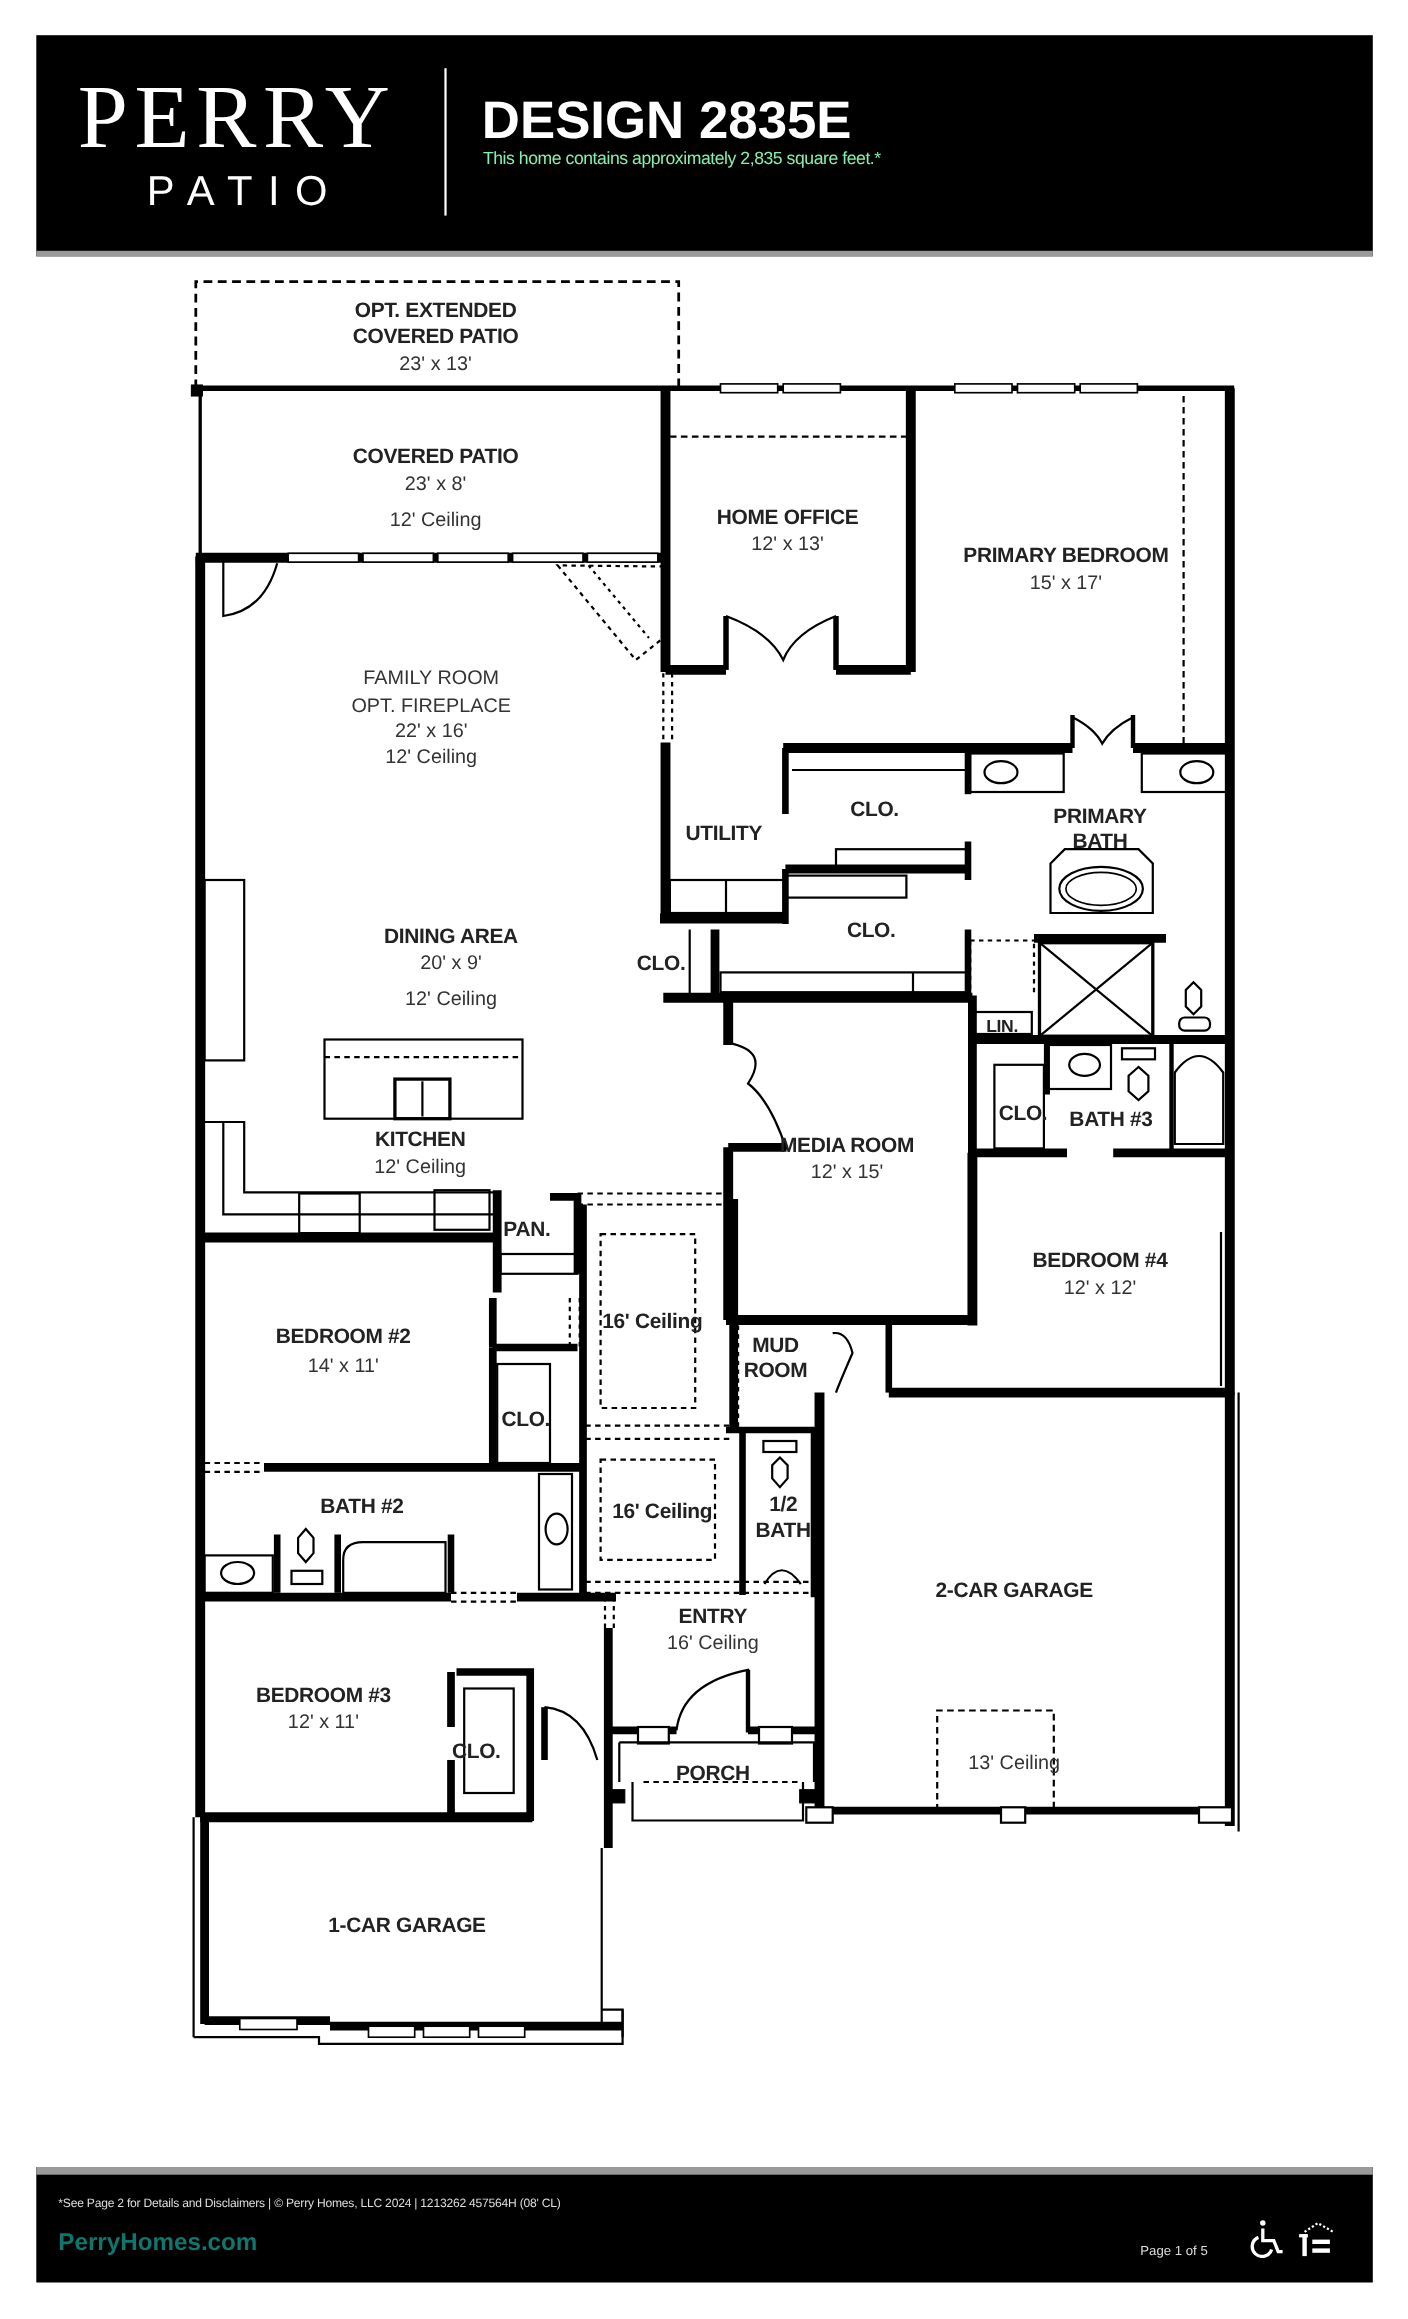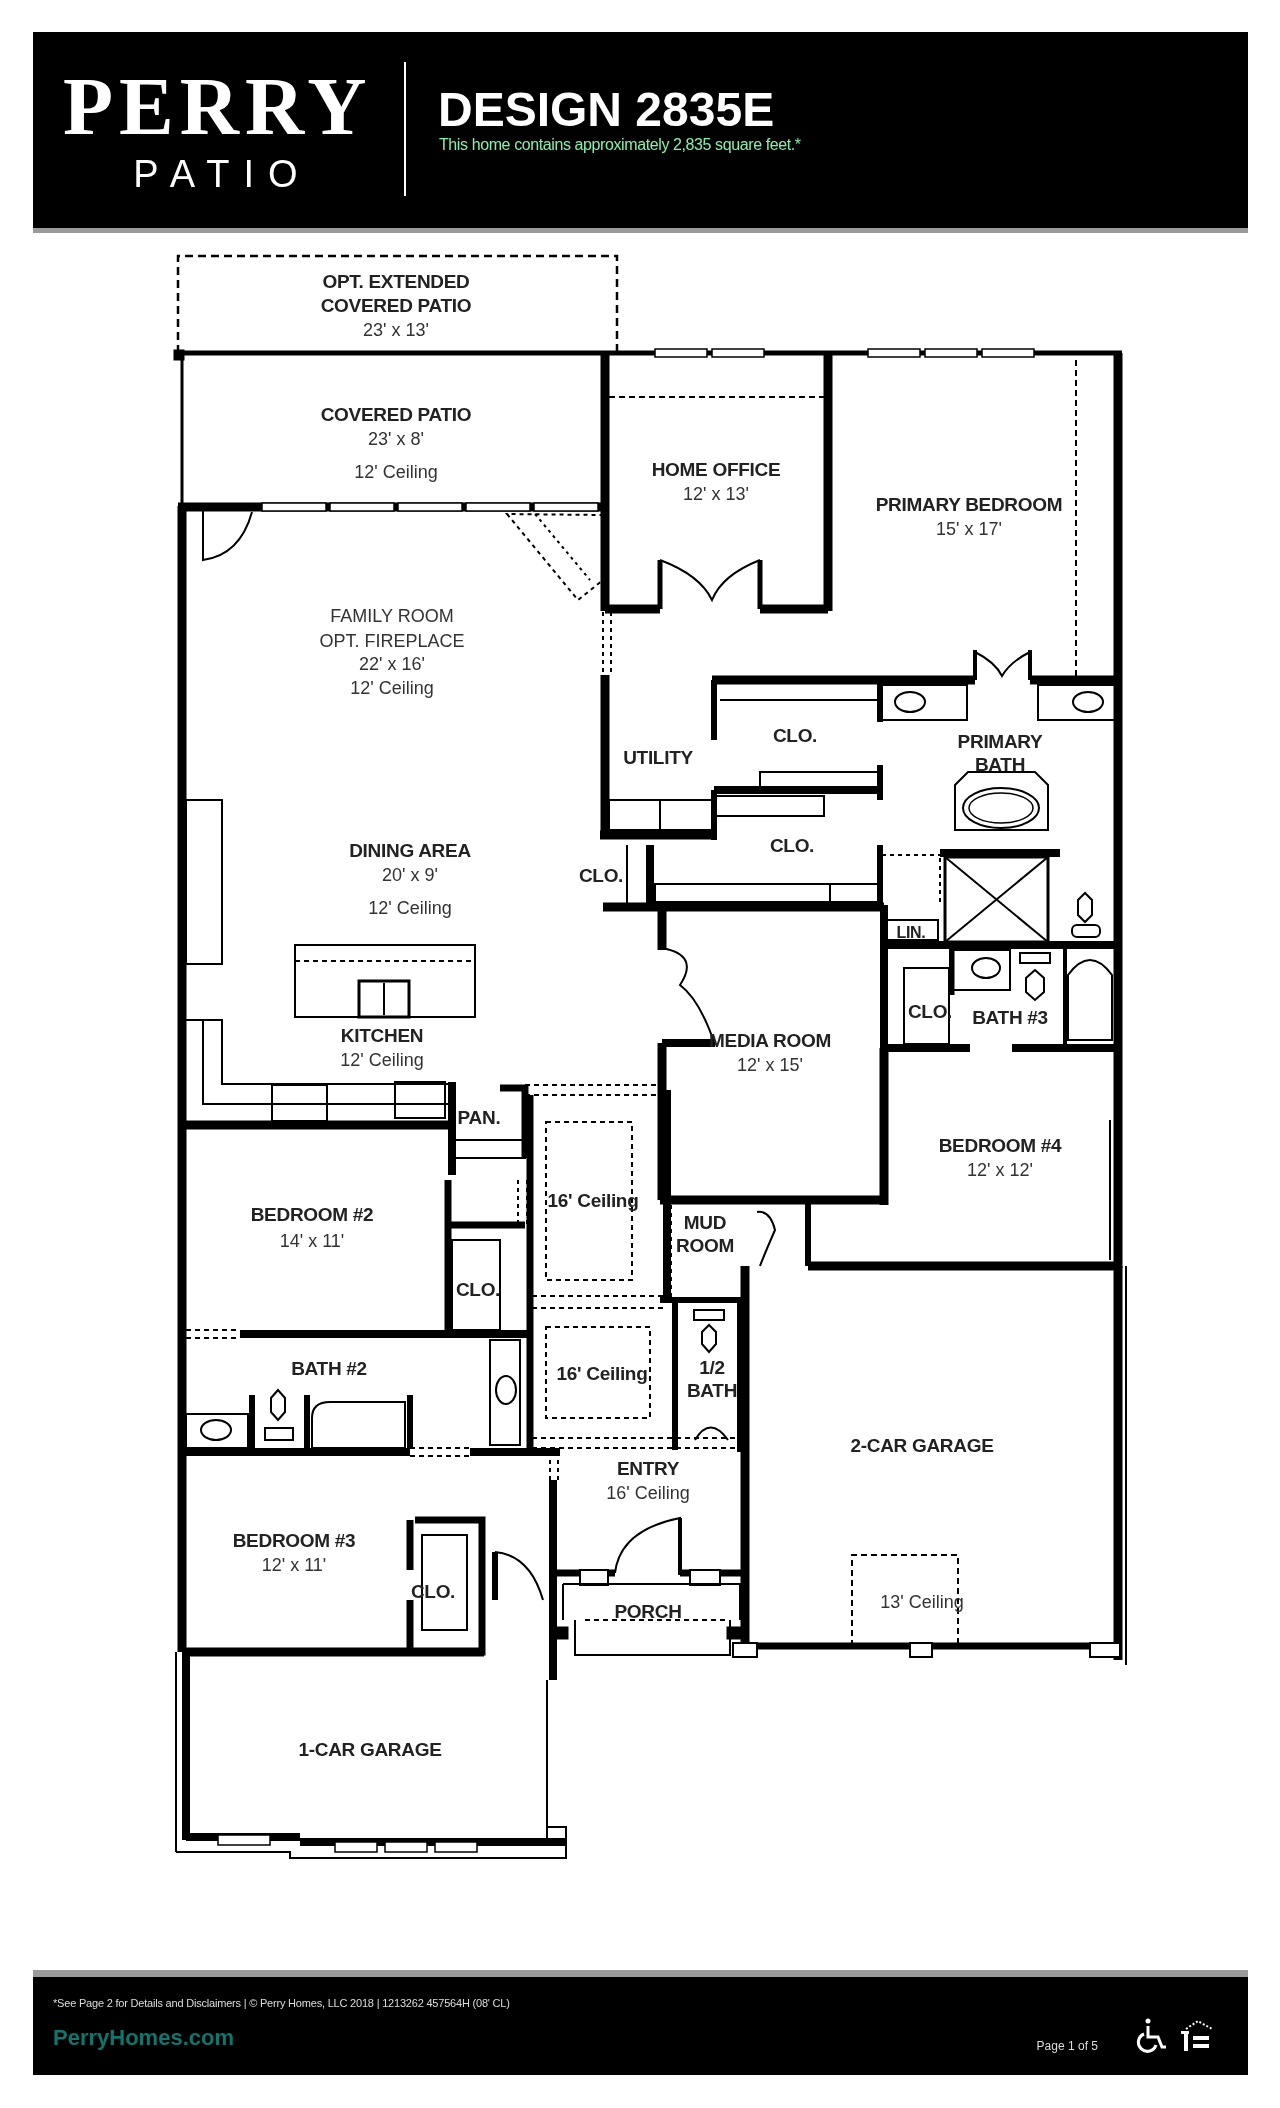--- a/index.html
+++ b/index.html
@@ -1,19 +1,19 @@
 <!DOCTYPE html>
 <html><head>
 <meta charset="utf-8">
 <style>
   html, body { margin:0; padding:0; background:#ffffff; }
   body { width:1280px; height:2108px; position:relative; overflow:hidden; font-family:"Liberation Sans", sans-serif; }
   .header { position:absolute; left:33px; top:32px; width:1215px; height:196px; background:#000; border-bottom:5px solid #9a9a9a; }
   .logo { position:absolute; left:30px; top:36px; width:305px; text-align:center; color:#fff; }
-  .logo-perry { font-family:"Liberation Serif", "DejaVu Serif", serif; font-size:82px; letter-spacing:6px; line-height:78px; font-weight:bold; }
+  .logo-perry { font-family:"Liberation Serif", "DejaVu Serif", serif; font-size:82px; letter-spacing:6px; line-height:78px; font-weight:normal; }
   .logo-homes { font-family:"Liberation Sans", sans-serif; font-size:38px; letter-spacing:14px; line-height:40px; margin-top:8px; padding-left:14px; }
   .divider { position:absolute; left:371px; top:30px; width:2px; height:134px; background:#fff; }
   .title { position:absolute; left:405px; top:50px; color:#fff; font-family:"Liberation Sans", sans-serif; font-weight:bold; font-size:48px; letter-spacing:0px; }
   .subtitle { position:absolute; left:406px; top:104px; color:#86efac; font-family:"Liberation Sans", sans-serif; font-size:16px; letter-spacing:-0.4px; }
   .plan { position:absolute; left:0; top:0; width:1280px; height:2108px; }
   .plan text { font-family:"Liberation Sans", sans-serif; fill:#222; text-anchor:middle; }
   .plan .lbl { font-size:19px; font-weight:bold; letter-spacing:-0.3px; }
   .plan .dim { font-size:18px; fill:#333; }
   .footer { position:absolute; left:33px; top:1970px; width:1215px; height:105px; background:#000; border-top:7px solid #9a9a9a; box-sizing:border-box; }
   .foot-note { position:absolute; left:20px; top:20px; color:#ddd; font-size:11px; letter-spacing:-0.2px; white-space:nowrap; }
@@ -316,21 +316,21 @@
   <text class="dim" x="294" y="1571">12' x 11'</text>
   <text class="lbl" x="433" y="1598">CLO.</text>
 
   <text class="lbl" x="922" y="1452">2-CAR GARAGE</text>
   <text class="dim" x="922" y="1608">13' Ceiling</text>
 
   <text class="lbl" x="370" y="1756">1-CAR GARAGE</text>
 </svg>
 
 <div class="footer">
-  <div class="foot-note">*See Page 2 for Details and Disclaimers  |  © Perry Homes, LLC 2018  |  1213262 457564H (08' CL)</div>
+  <div class="foot-note">*See Page 2 for Details and Disclaimers  |  © Perry Homes, LLC 2024  |  1213262 457564H (08' CL)</div>
   <div class="foot-site">PerryHomes.com</div>
   <div class="foot-page">Page 1 of 5</div>
   <div class="foot-icons">
     <svg width="32" height="36" viewBox="0 0 32 36">
       <g fill="none" stroke="#fff" stroke-width="3">
         <circle cx="12" cy="4" r="2.5" fill="#fff" stroke="none"></circle>
         <path d="M12 9 V20 H22 L26 30 H30"></path>
         <path d="M8 17 A9 9 0 1 0 20 28"></path>
       </g>
     </svg>

